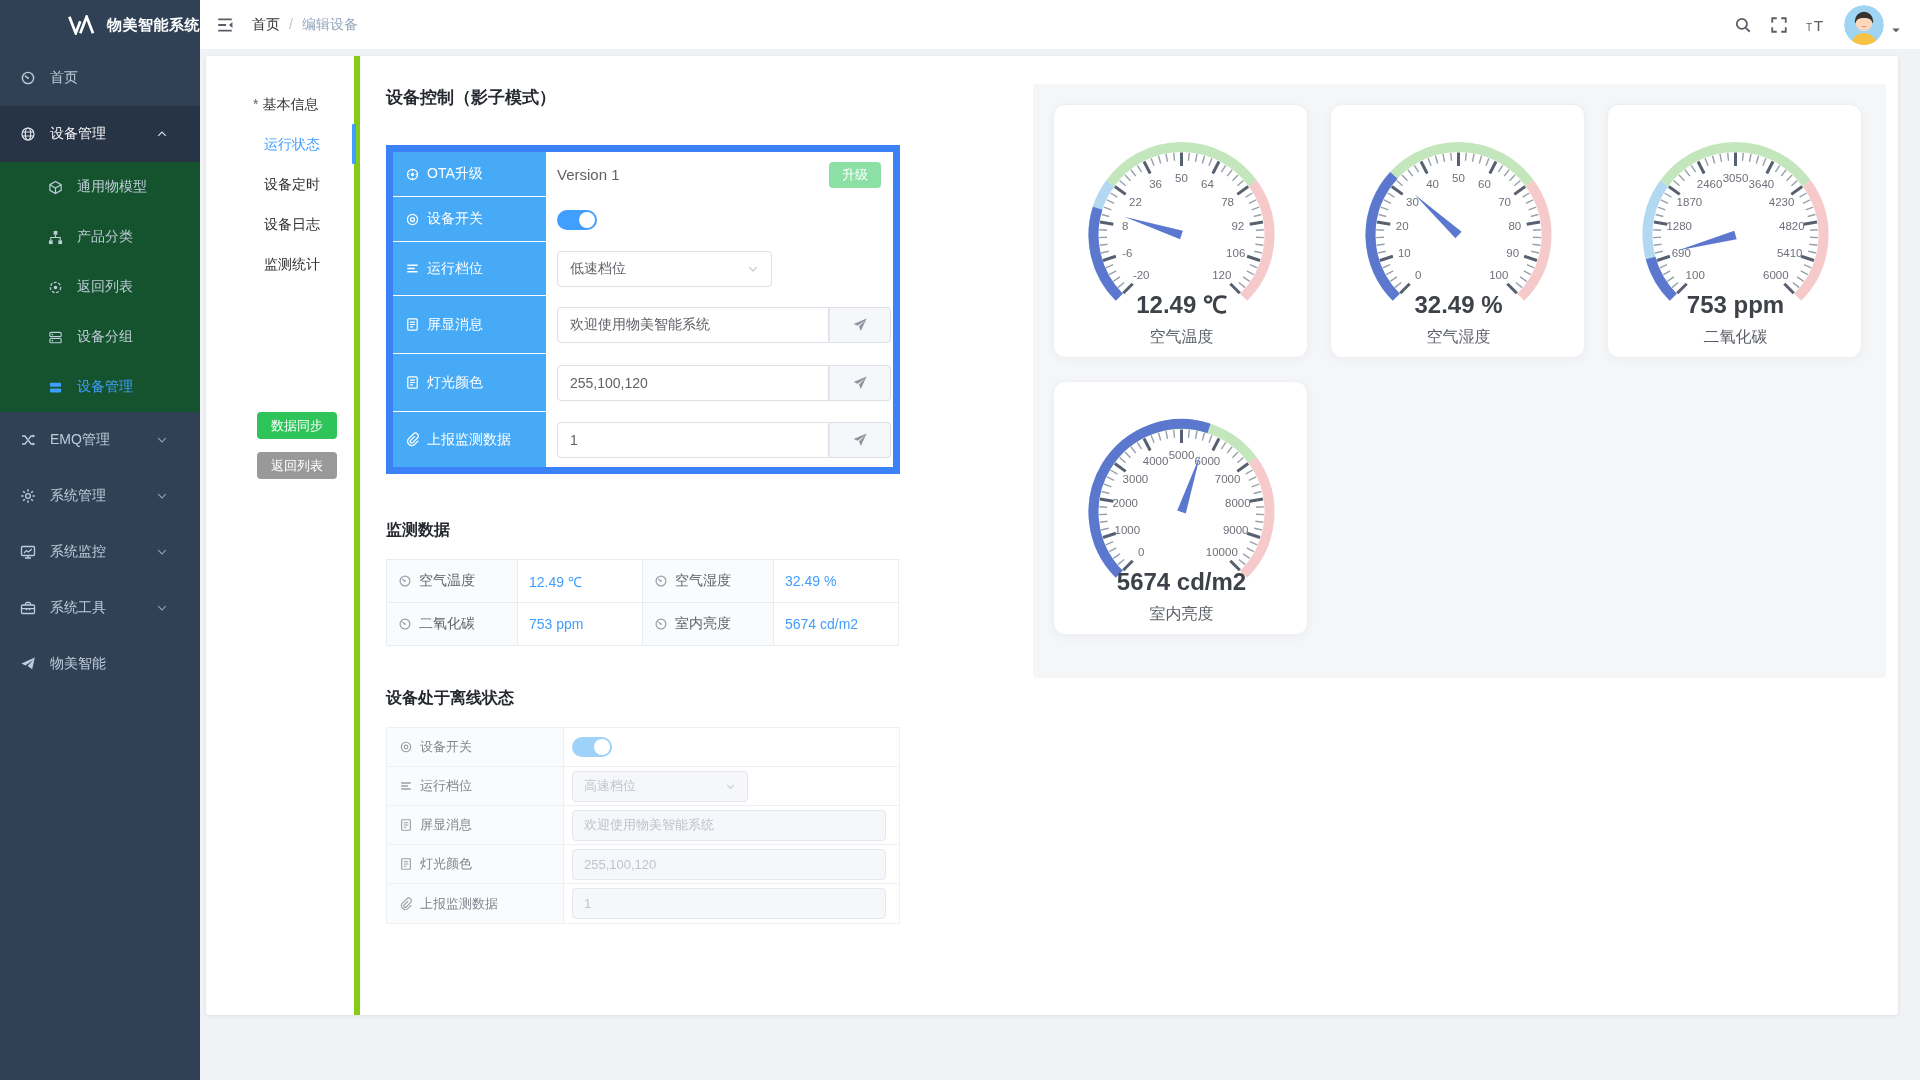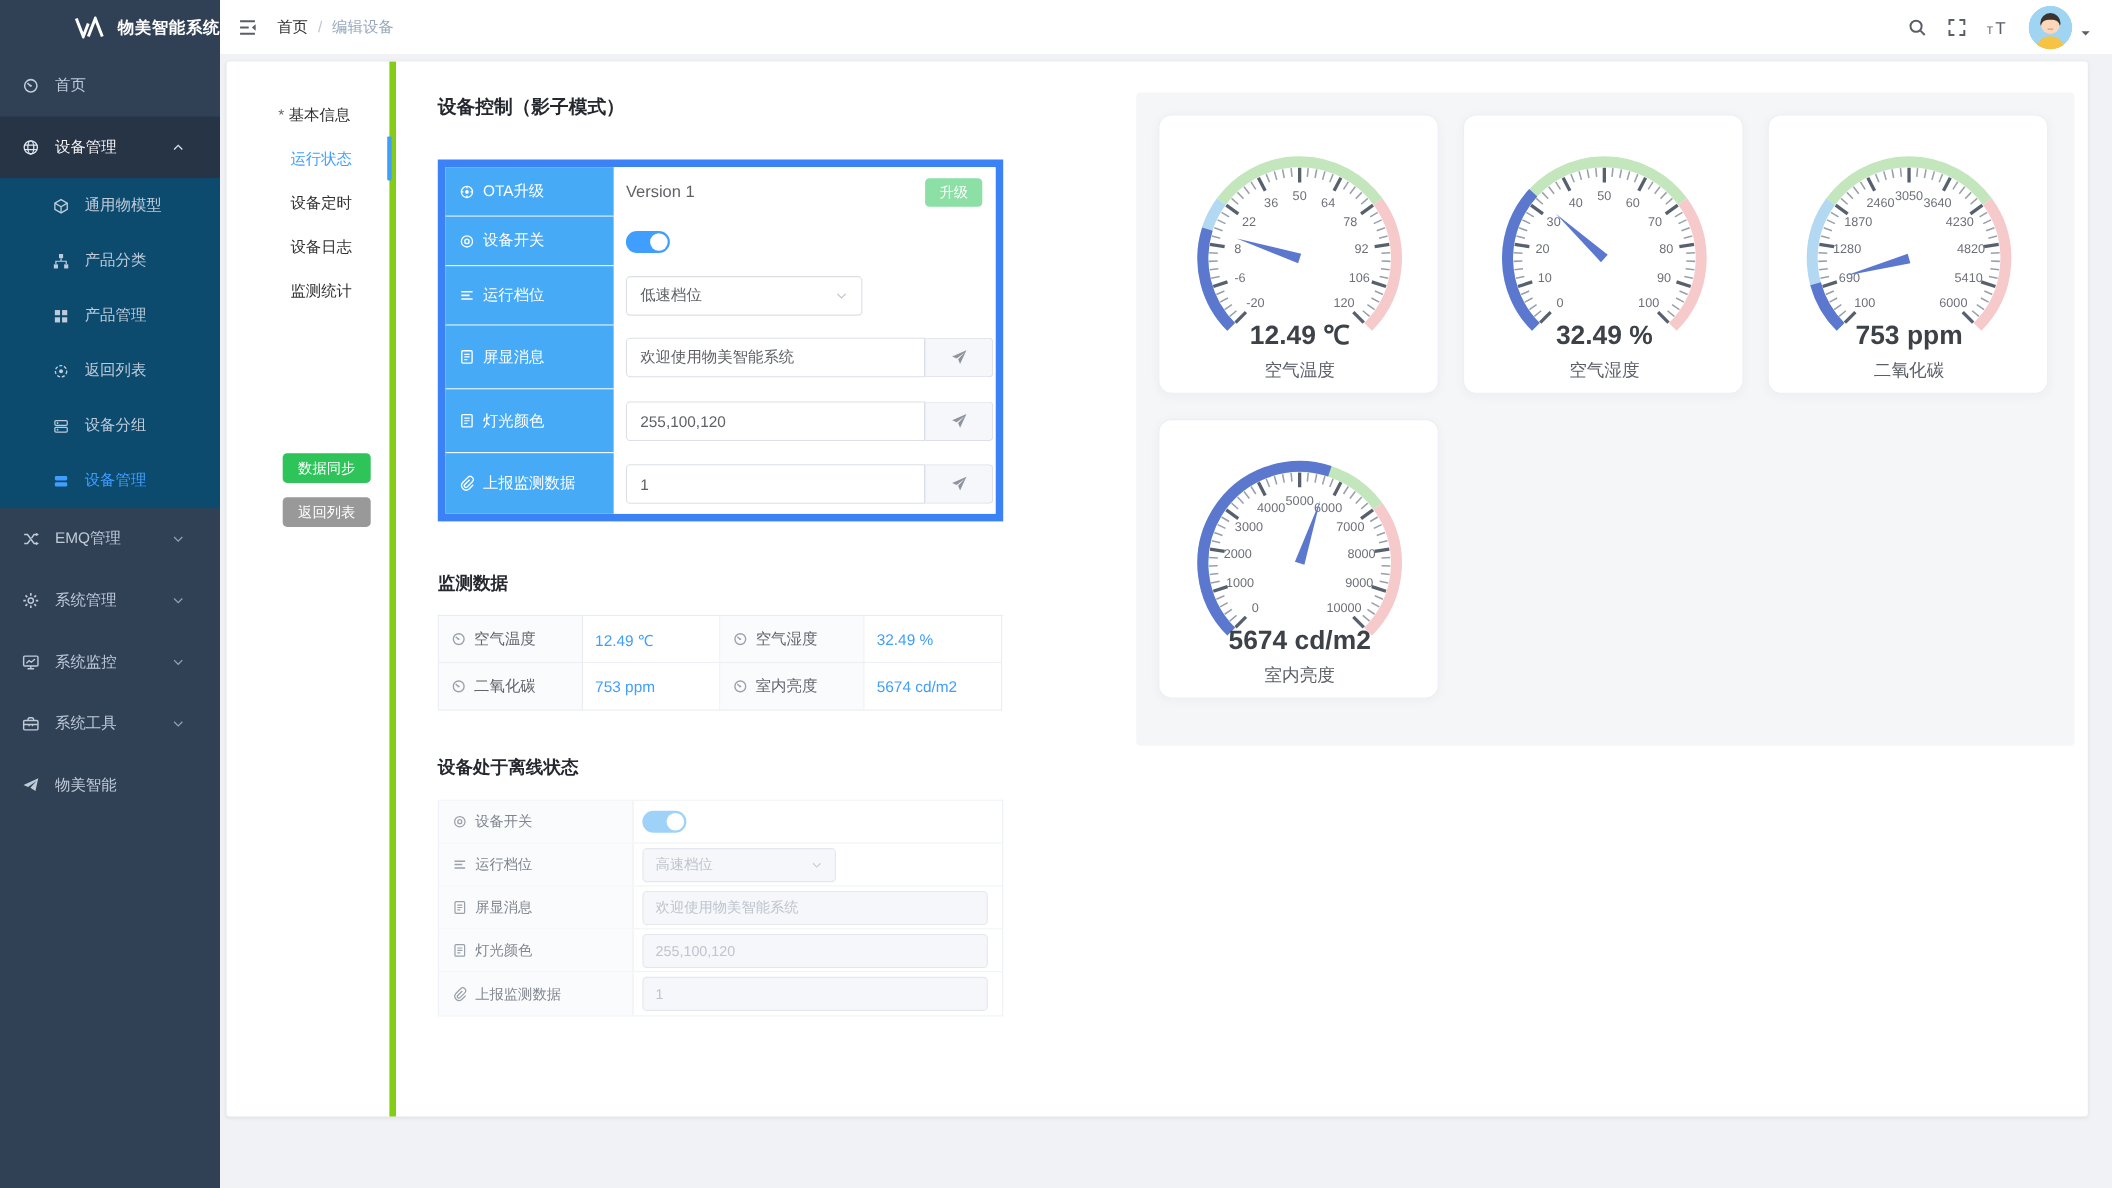--- a/index.html
+++ b/index.html
@@ -9,21 +9,21 @@
 
 
 .sidebar{position:fixed;left:0;top:0;width:200px;height:1080px;background:#304156;z-index:20}
 .logo-row{height:50px;display:flex;align-items:center;justify-content:flex-end;gap:8px}
 .logo-title{color:#fff;font-weight:bold;font-size:15px;letter-spacing:.5px}
 .menu-item{height:56px;display:flex;align-items:center;padding:0 18px 0 20px;color:#bfcbd9;font-size:14px;cursor:pointer;white-space:nowrap}
 .menu-item .icon{margin-right:14px;color:#bfcbd9}
 .menu-item .chev{margin-left:auto;color:#93a2b4}
 .menu-item.parent-open{background:#263445;color:#f4f4f5}
 .menu-item.parent-open .icon{color:#dfe6ee}
-.submenu{background:#0c4a6e}
+.submenu{background:#14532d}
 .submenu .menu-item{height:50px;padding-left:48px}
 .menu-item.active{color:#409EFF}
 .menu-item.active .icon{color:#409EFF}
 
 
 .main{margin-left:200px}
 .header{height:50px;background:#fff;display:flex;align-items:center;padding:0 18px 0 16px;border-bottom:1px solid #f1f2f4}
 .hamburger{color:#5a5e66;margin-right:18px;cursor:pointer}
 .crumb{font-size:14px;color:#303133;cursor:pointer}
 .crumb-sep{color:#c0c4cc;margin:0 9px;font-size:14px}
@@ -37,21 +37,21 @@
 .card{position:relative;margin:6px 22px 0 6px;height:959px;background:#fff;border-radius:3px;box-shadow:0 1px 4px rgba(0,21,41,.08)}
 .inner-nav{position:absolute;left:0;top:0;bottom:0;width:154px;border-right:6px solid #84cc16;padding-top:28px}
 .nav-item{position:relative;height:40px;line-height:40px;padding-left:58px;font-size:14px;color:#303133;cursor:pointer}
 .nav-item .req{color:#606266;margin-left:-11px;margin-right:4px}
 .nav-item.active{color:#409EFF}
 .nav-item.active::after{content:"";position:absolute;right:-2px;top:0;height:40px;width:4px;background:#409EFF;border-radius:1px}
 .sync-btn{position:absolute;left:51px;top:356px;width:80px;height:27px;background:#2ec45a;color:#fff;border:none;border-radius:4px;font-size:13px;cursor:pointer;font-family:inherit}
 .back-btn{position:absolute;left:51px;top:396px;width:80px;height:27px;background:#999;color:#fff;border:none;border-radius:4px;font-size:13px;cursor:pointer;font-family:inherit}
 
 
-.form-col{position:absolute;left:192px;top:0;width:514px}
+.form-col{position:absolute;left:180px;top:0;width:514px}
 .panel-title{margin-top:30px;font-size:17px;font-weight:bold;color:#25282e}
 .sec-title{font-size:16px;font-weight:bold;color:#25282e}
 .ctl-table{margin-top:36px;border:7px solid #3b82f6}
 .ctl-row{display:flex}
 .ctl-label{width:153px;background:#46aaf7;color:#fff;display:flex;align-items:center;gap:7px;padding-left:12px;font-size:14px;border-bottom:1px solid #fff}
 .ctl-row:last-child .ctl-label{border-bottom:none}
 .ctl-label .icon{color:#fff}
 .ctl-content{flex:1;display:flex;align-items:center;padding-left:11px;position:relative;background:#fff}
 .val-text{font-size:14px;color:#606266}
 .upgrade-btn{position:absolute;right:12px;width:52px;height:26px;background:#8ce0a6;border:none;border-radius:4px;color:#fff;font-size:13px;cursor:pointer;font-family:Liberation Mono, monospace}
@@ -140,31 +140,20 @@
         <div class="menu-item">
           <span class="icon">
             <svg width="15" height="15" viewBox="0 0 16 16">
               <rect x="6" y="1" width="4" height="4" fill="currentColor"></rect>
               <rect x="1" y="11" width="4" height="4" fill="currentColor"></rect>
               <rect x="11" y="11" width="4" height="4" fill="currentColor"></rect>
               <path d="M8 5v3M3 11V8h10v3" stroke="currentColor" fill="none" stroke-width="1.2"></path>
             </svg>
           </span>
           <span>产品分类</span>
-        </div>
-        <div class="menu-item">
-          <span class="icon">
-            <svg width="15" height="15" viewBox="0 0 16 16">
-              <rect x="2" y="2" width="5" height="5" fill="currentColor"></rect>
-              <rect x="9" y="2" width="5" height="5" fill="currentColor"></rect>
-              <rect x="2" y="9" width="5" height="5" fill="currentColor"></rect>
-              <rect x="9" y="9" width="5" height="5" fill="currentColor"></rect>
-            </svg>
-          </span>
-          <span>产品管理</span>
         </div>
         <div class="menu-item">
           <span class="icon">
             <svg width="15" height="15" viewBox="0 0 16 16">
               <circle cx="8" cy="8" r="5.5" fill="none" stroke="currentColor" stroke-width="1.3" stroke-dasharray="3 1.7"></circle>
               <circle cx="8" cy="8" r="1.9" fill="currentColor"></circle>
             </svg>
           </span>
           <span>返回列表</span>
         </div>

